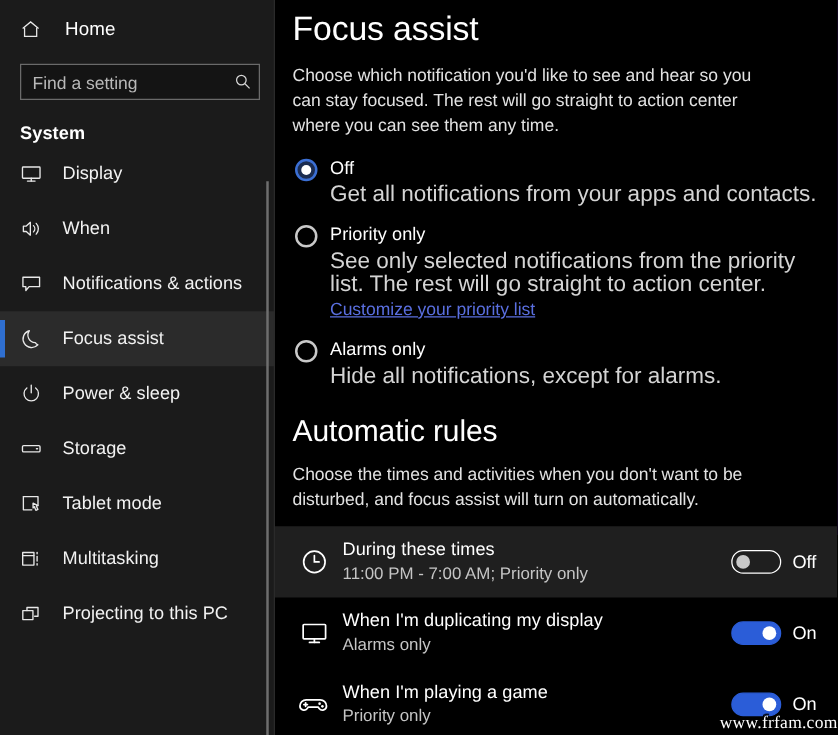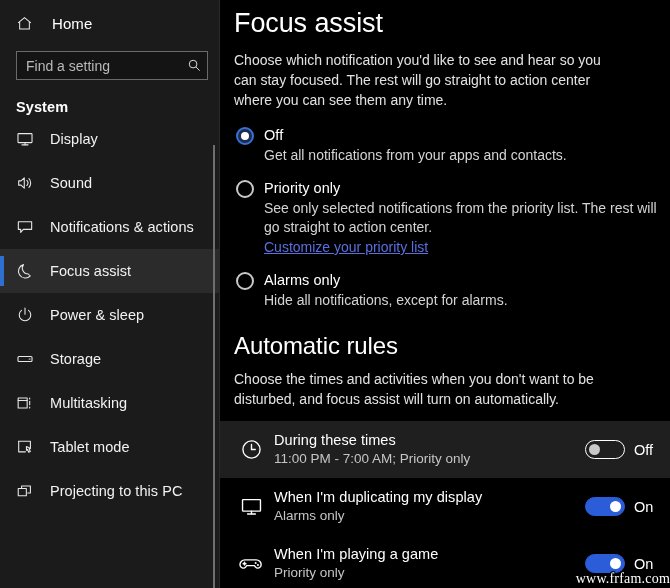--- a/index.html
+++ b/index.html
@@ -190,21 +190,21 @@
     background: #ffffff;
   }
 
   .radio-title {
     font-size: 14.5px;
     color: #ffffff;
     line-height: 19px;
     letter-spacing: .05px;
   }
   .radio-sub {
-    font-size: 14px;
+    font-size: 18px;
     color: #d4d4d4;
     line-height: 19px;
     max-width: 400px;
     margin-top: 1px;
   }
   .radio-link {
     font-size: 14px;
     color: #5a6fe0;
     line-height: 19px;
     margin-top: 1px;
@@ -358,21 +358,21 @@
           <span class="lbl">Display</span>
         </div>
         <div class="nav-item">
           <span class="ic">
             <svg width="18" height="18" viewBox="0 0 20 20" fill="none" stroke="#e8e8e8" stroke-width="1.2" stroke-linecap="round" stroke-linejoin="round">
               <path d="M3 7.6 H5.6 L9.2 4.3 V15.7 L5.6 12.4 H3 Z"></path>
               <path d="M12 7.2 a4 4 0 0 1 0 5.6"></path>
               <path d="M14.4 5.2 a7 7 0 0 1 0 9.6"></path>
             </svg>
           </span>
-          <span class="lbl">Sound</span>
+          <span class="lbl">When</span>
         </div>
         <div class="nav-item">
           <span class="ic">
             <svg width="18" height="18" viewBox="0 0 20 20" fill="none" stroke="#e8e8e8" stroke-width="1.2" stroke-linecap="round" stroke-linejoin="round">
               <path d="M2.6 4.2 H17.4 V12.6 H8.1 L5.2 16 V12.6 H2.6 Z"></path>
             </svg>
           </span>
           <span class="lbl">Notifications &amp; actions</span>
         </div>
         <div class="nav-item selected">
@@ -393,42 +393,42 @@
           <span class="lbl">Power &amp; sleep</span>
         </div>
         <div class="nav-item">
           <span class="ic">
             <svg width="18" height="18" viewBox="0 0 20 20" fill="none" stroke="#e8e8e8" stroke-width="1.2" stroke-linecap="round" stroke-linejoin="round">
               <rect x="2.2" y="7.2" width="15.6" height="5.6" rx="1.1"></rect>
               <line x1="14.6" y1="10" x2="15.6" y2="10"></line>
             </svg>
           </span>
           <span class="lbl">Storage</span>
+        </div>
+        <div class="nav-item">
+          <span class="ic">
+            <svg width="18" height="18" viewBox="0 0 20 20" fill="none" stroke="#e8e8e8" stroke-width="1.2" stroke-linecap="round" stroke-linejoin="round">
+              <path d="M3 3.6 H16 V11.2"></path>
+              <path d="M3 3.6 V15.4 H10.5"></path>
+              <path d="M11.6 9.5 v4.2 l1.2 -1 l1.3 3.1 l1.8 -0.8 l-1.4 -3 l1.6 -0.4 Z"></path>
+            </svg>
+          </span>
+          <span class="lbl">Tablet mode</span>
         </div>
         <div class="nav-item">
           <span class="ic">
             <svg width="18" height="18" viewBox="0 0 20 20" fill="none" stroke="#e8e8e8" stroke-width="1.2" stroke-linecap="round" stroke-linejoin="round">
               <rect x="2.4" y="4.4" width="10" height="11.2"></rect>
               <line x1="2.4" y1="7.2" x2="12.4" y2="7.2"></line>
               <line x1="15.2" y1="4.4" x2="15.2" y2="5.6"></line>
               <line x1="15.2" y1="8" x2="15.2" y2="12"></line>
               <line x1="15.2" y1="14.4" x2="15.2" y2="15.6"></line>
             </svg>
           </span>
           <span class="lbl">Multitasking</span>
-        </div>
-        <div class="nav-item">
-          <span class="ic">
-            <svg width="18" height="18" viewBox="0 0 20 20" fill="none" stroke="#e8e8e8" stroke-width="1.2" stroke-linecap="round" stroke-linejoin="round">
-              <path d="M3 3.6 H16 V11.2"></path>
-              <path d="M3 3.6 V15.4 H10.5"></path>
-              <path d="M11.6 9.5 v4.2 l1.2 -1 l1.3 3.1 l1.8 -0.8 l-1.4 -3 l1.6 -0.4 Z"></path>
-            </svg>
-          </span>
-          <span class="lbl">Tablet mode</span>
         </div>
         <div class="nav-item">
           <span class="ic">
             <svg width="18" height="18" viewBox="0 0 20 20" fill="none" stroke="#e8e8e8" stroke-width="1.2" stroke-linecap="round" stroke-linejoin="round">
               <rect x="2.5" y="7.2" width="9" height="8"></rect>
               <path d="M6.2 7.2 V4.4 H16 v7.8 h-3"></path>
             </svg>
           </span>
           <span class="lbl">Projecting to this PC</span>
         </div>

